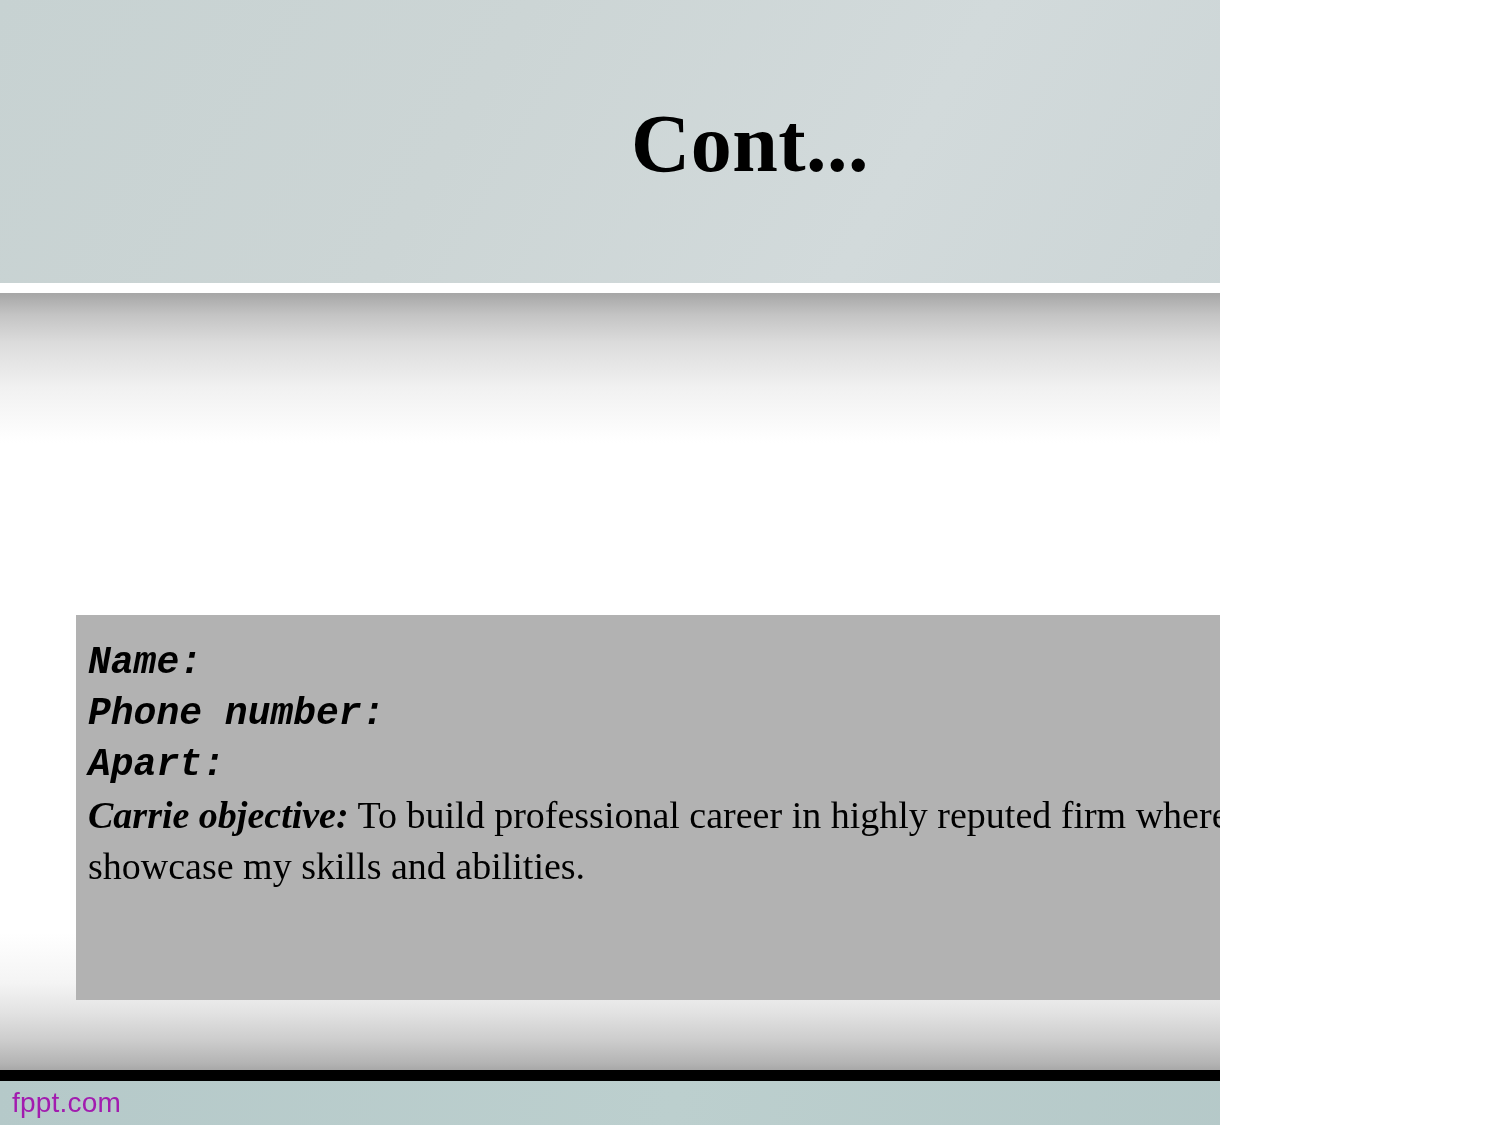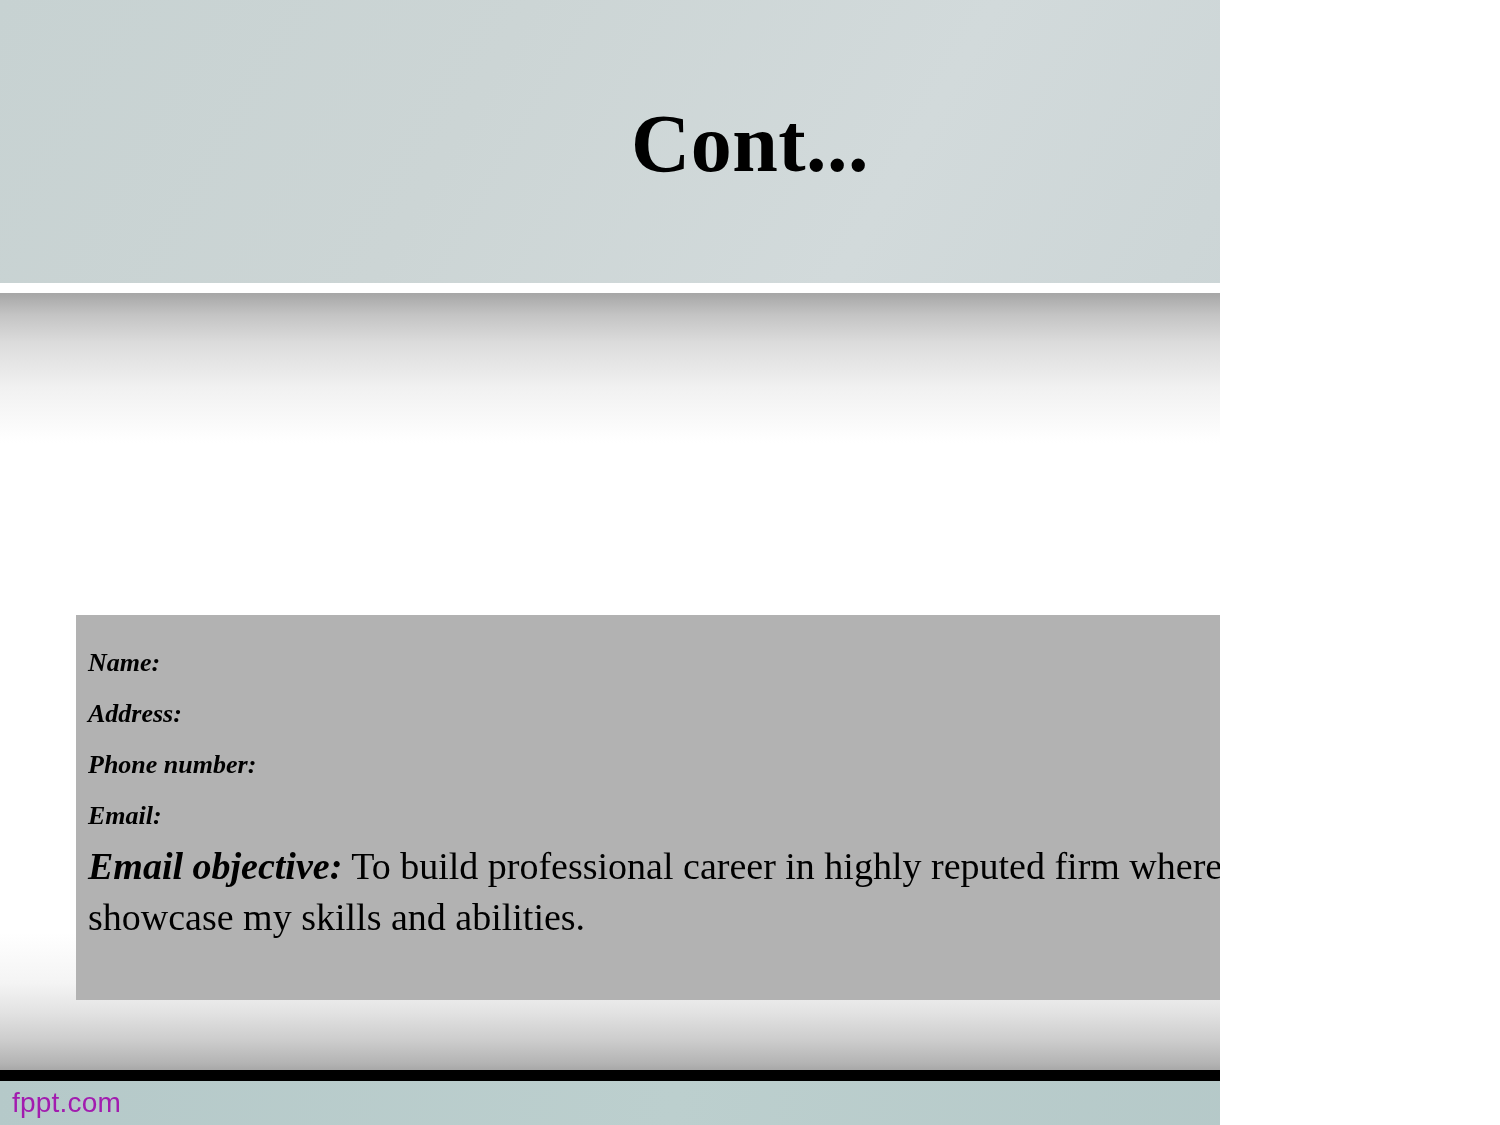--- a/index.html
+++ b/index.html
@@ -99,22 +99,22 @@
     position: absolute;
     left: 76px;
     top: 615px;
     width: 1362px;
     height: 385px;
     background: #b2b2b2;
     box-sizing: border-box;
     padding: 22px 18px 10px 12px;
   }
   .cv-line {
-    font-family: Liberation Serif, serif;
-    font-size: 26px;
+    font-family: Liberation Mono, monospace;
+    font-size: 38px;
     line-height: 51px;
     color: #000000;
     white-space: nowrap;
   }
   .cv-label {
     font-weight: bold;
     font-style: italic;
   }
   .cv-objective {
     font-family: "Liberation Serif", serif;
@@ -173,34 +173,31 @@
 
   <div class="body-bg"></div>
 
 
   <div class="cv-box">
 
     <div class="cv-line">
       <span class="cv-label">Name:</span>
     </div>
 
-    <div class="cv-line">
-      <span class="cv-label">Address:</span>
-    </div>
 
     <div class="cv-line">
       <span class="cv-label">Phone number:</span>
     </div>
 
     <div class="cv-line">
-      <span class="cv-label">Email:</span>
+      <span class="cv-label">Apart:</span>
     </div>
 
     <div class="cv-objective">
-      <span class="cv-label">Email objective:</span><span class="cv-value"> To build professional career in highly reputed firm where I can showcase my skills and abilities.</span>
+      <span class="cv-label">Carrie objective:</span><span class="cv-value"> To build professional career in highly reputed firm where I can showcase my skills and abilities.</span>
     </div>
 
   </div>
 
   <div class="footer-rule"></div>
   <div class="footer-band"></div>
   <div class="footer-watermark">fppt.com</div>
 
 </div>
 

